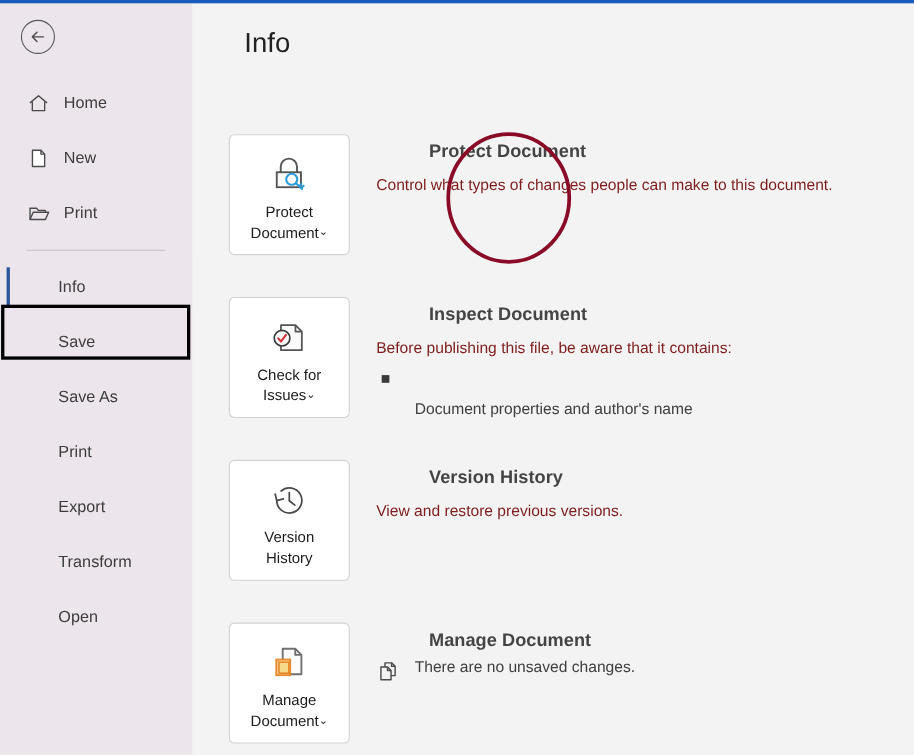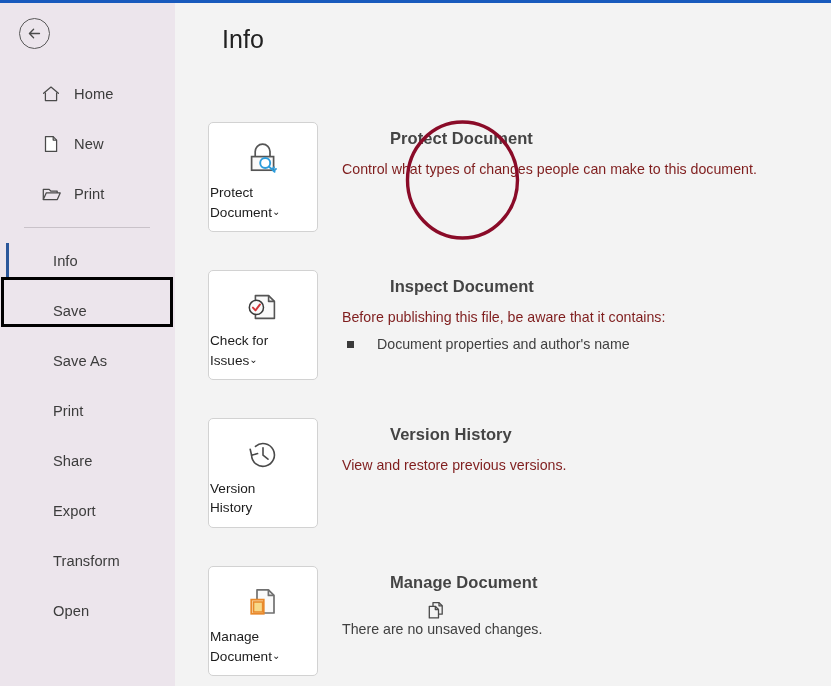--- a/index.html
+++ b/index.html
@@ -62,21 +62,21 @@
   .nav-list {
     position: absolute;
     top: 66px;
     left: 0;
     width: 175px;
   }
   .nav-item {
     height: 50px;
     display: flex;
     align-items: center;
-    padding-left: 40px;
+    padding-left: 24px;
     box-sizing: border-box;
     cursor: pointer;
     position: relative;
   }
   .nav-icon {
     width: 22px;
     height: 22px;
     flex: 0 0 22px;
     display: flex;
     align-items: center;
@@ -163,20 +163,21 @@
     margin-top: 14px;
     height: 44px;
     display: flex;
     align-items: center;
     justify-content: center;
   }
   .tile-label {
     margin-top: 2px;
     font-size: 13.6px;
     color: #1c1c1c;
+    text-align: center;
     line-height: 19px;
     width: 106px;
   }
   .chev {
     font-size: 10px;
     color: #1c1c1c;
     vertical-align: 2px;
   }
 
   .sec-body {
@@ -209,26 +210,26 @@
     background: #3a3a3a;
     margin-top: 6px;
     margin-left: 5px;
     margin-right: 23px;
     flex: 0 0 7px;
   }
   .bullet-text {
     font-size: 14.2px;
     color: #404040;
     line-height: 19px;
+    margin-top: 28px;
   }
   .status-row {
     margin-top: 7px;
     display: flex;
-    align-items: center;
-    flex-direction: column;
+    align-items: flex-start;
   }
   .status-icon {
     width: 22px;
     height: 22px;
     flex: 0 0 22px;
     margin-right: 13px;
     display: flex;
     align-items: center;
     justify-content: center;
   }
@@ -308,23 +309,20 @@
       </div>
 
       <div class="nav-item no-icon">
         <span class="nav-label">Save As</span>
       </div>
 
       <div class="nav-item no-icon">
         <span class="nav-label">Print</span>
       </div>
 
-      <div class="nav-item no-icon">
-        <span class="nav-label">Share</span>
-      </div>
 
       <div class="nav-item no-icon">
         <span class="nav-label">Export</span>
       </div>
 
       <div class="nav-item no-icon">
         <span class="nav-label">Transform</span>
       </div>
 
       <div class="nav-item no-icon">

